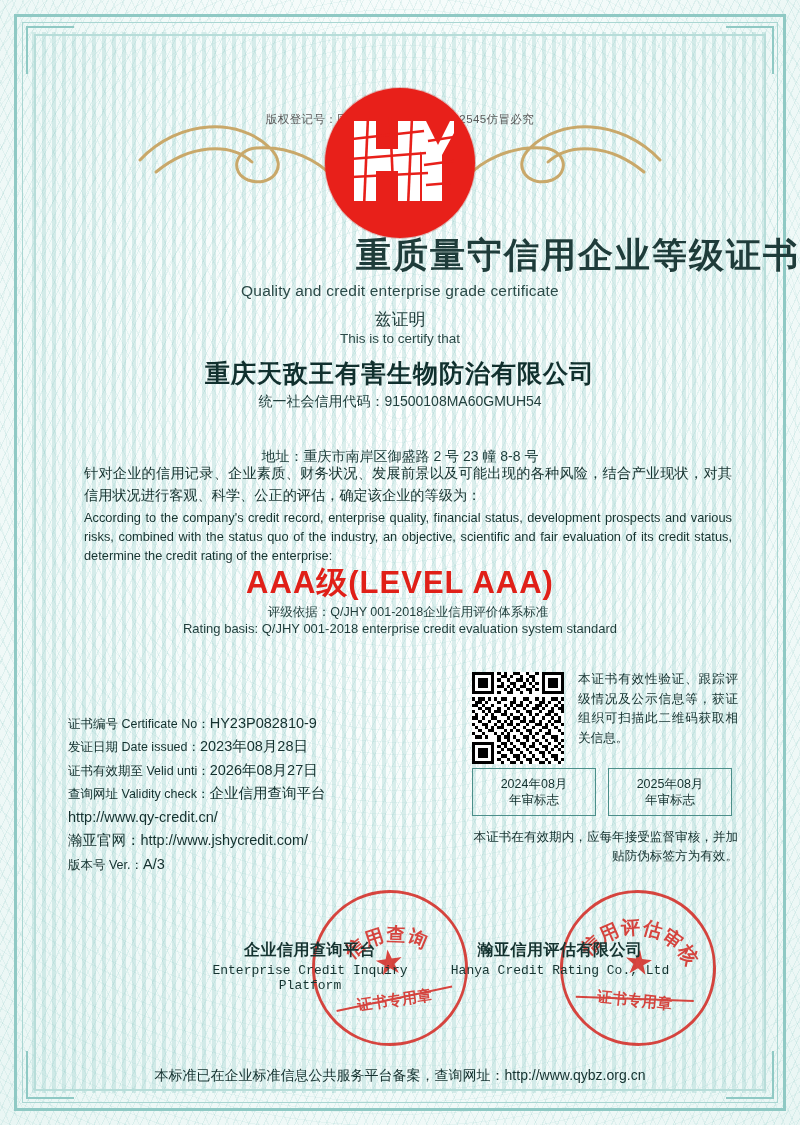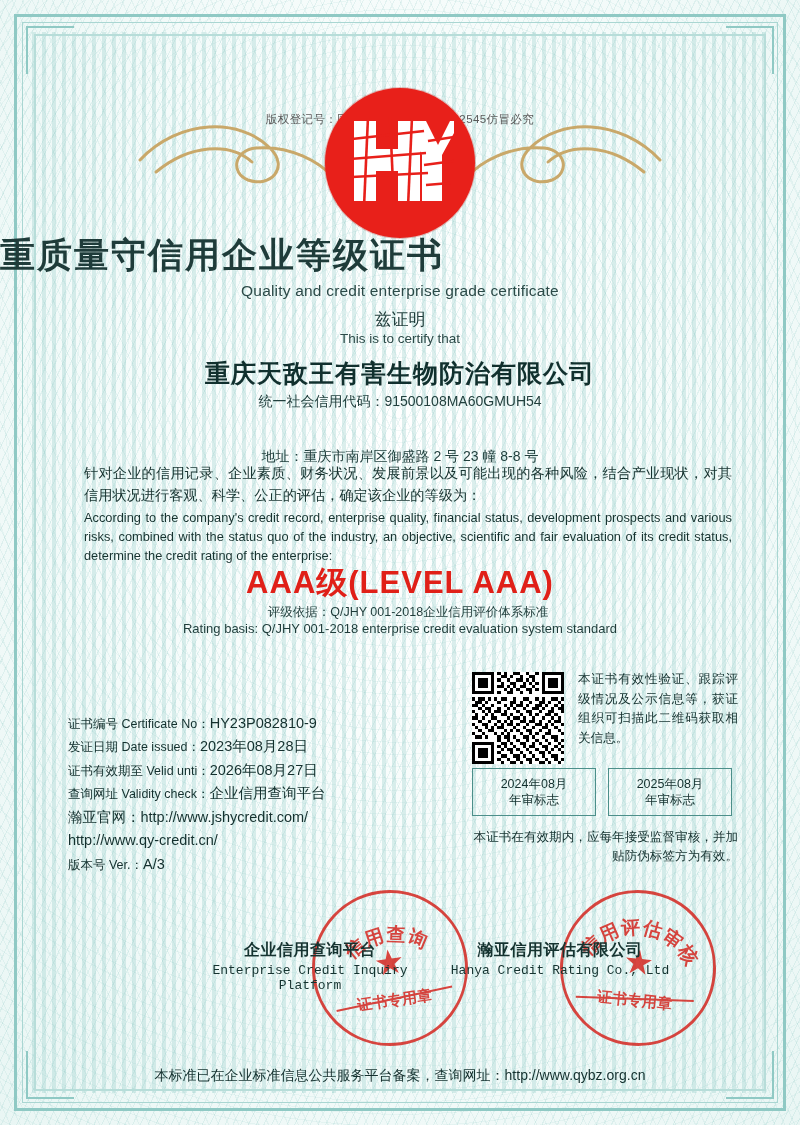--- a/index.html
+++ b/index.html
@@ -69,21 +69,21 @@
   .logo{
     position:absolute;top:88px;left:50%;transform:translateX(-50%);
     width:150px;height:150px;border-radius:50%;
     background:#e8201a;
     display:flex;align-items:center;justify-content:center;
     box-shadow:0 0 0 1px rgba(200,20,15,.25);
   }
   .logo svg{display:block;}
 
   .title-zh{
-    position:absolute;top:232px;left:0;right:0;text-align:left;
+    position:absolute;top:232px;left:0;right:0;text-align:right;
     font-size:35px;font-weight:bold;color:#1f3c3a;letter-spacing:2px;
   }
   .title-en{
     position:absolute;top:282px;left:0;right:0;text-align:center;
     font-size:15.5px;color:#2c4a48;letter-spacing:.2px;
   }
   .certify-zh{
     position:absolute;top:308px;left:0;right:0;text-align:center;
     font-size:17px;color:#1f3c3a;
   }
@@ -272,24 +272,24 @@
     </div>
     <div class="row">
       <span class="lbl-en">发证日期 Date issued：</span><span>2023年08月28日</span>
     </div>
     <div class="row">
       <span class="lbl-en">证书有效期至 Velid unti：</span><span>2026年08月27日</span>
     </div>
     <div class="row">
       <span class="lbl-en">查询网址 Validity check：</span><span>企业信用查询平台</span>
     </div>
+    <div class="row">http://www.qy-credit.cn/</div>
     <div class="row">
       <span>瀚亚官网：</span><span>http://www.jshycredit.com/</span>
     </div>
-    <div class="row">http://www.qy-credit.cn/</div>
     <div class="row">
       <span class="lbl-en">版本号 Ver.：</span><span>A/3</span>
     </div>
   </div>
 
   <div class="qr">
     <svg width="92" height="92" viewBox="0 0 29 29" shape-rendering="crispEdges">
       <rect width="29" height="29" fill="#ffffff"></rect>
       <g fill="#000000">
         <rect x="0" y="0" width="7" height="1"></rect>

